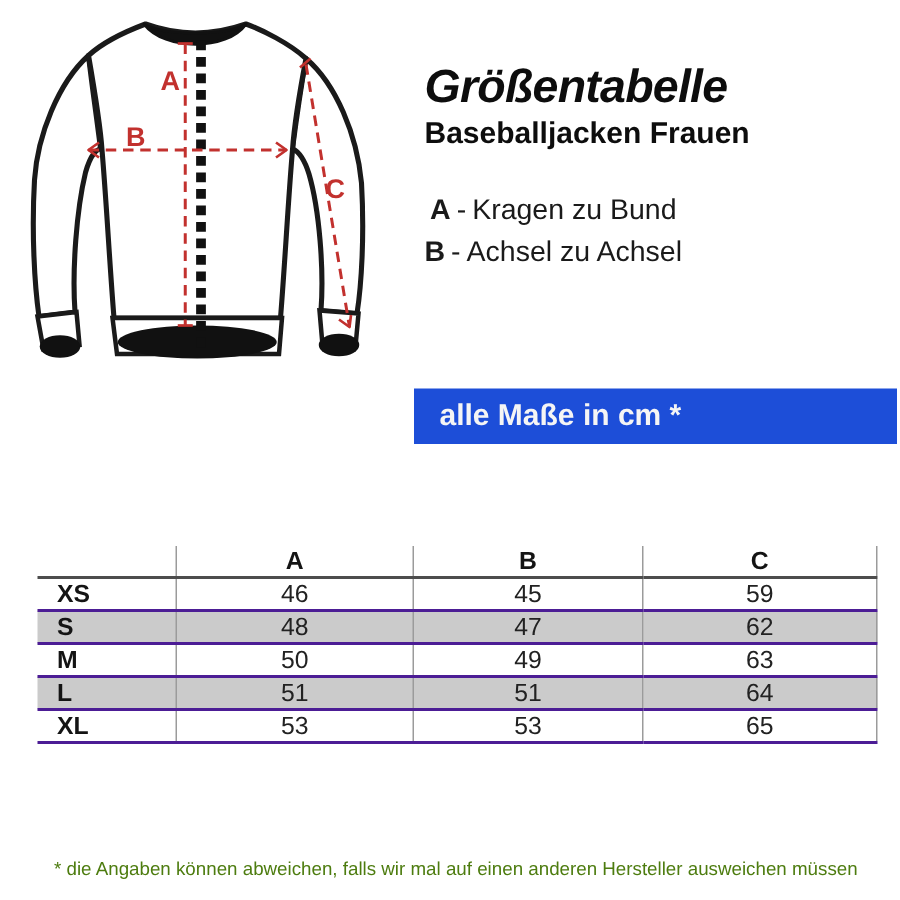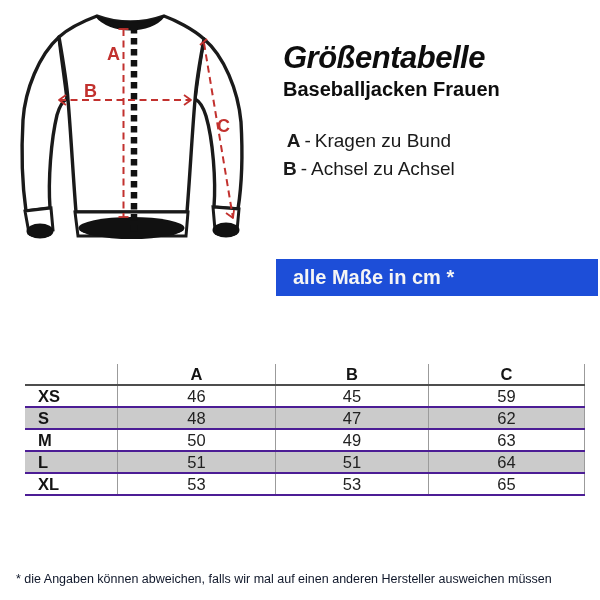--- a/index.html
+++ b/index.html
@@ -35,21 +35,21 @@
   }
   table.size-table .c0{width:79px;text-align:left;padding-left:13px;font-weight:bold;color:#141414;}
   table.size-table .c1{width:157px;text-align:center;}
   table.size-table .c2{width:152px;text-align:center;}
   table.size-table .c3{width:155px;text-align:center;}
   table.size-table .vline{border-left:1.5px solid #9b9b9b;}
   table.size-table .vline-r{border-right:1.5px solid #9b9b9b;}
   table.size-table thead th{border-bottom:2px solid #4d4d4d;font-weight:bold;color:#141414;}
   table.size-table tr.band{background:#cbcbcb;}
 
-  .footnote{position:absolute;left:16px;top:572px;font-size:12.5px;color:#0f172a;white-space:nowrap;}
+  .footnote{position:absolute;left:36px;top:572px;font-size:12.5px;color:#4d7c0f;white-space:nowrap;}
 
   
   .jacket-svg{position:absolute;left:0;top:0;}
 </style>
 </head>
 <body>
 
 <div class="stage">
 
   <svg class="jacket-svg" width="275" height="260" viewBox="5 50 275 260" xmlns="http://www.w3.org/2000/svg">

